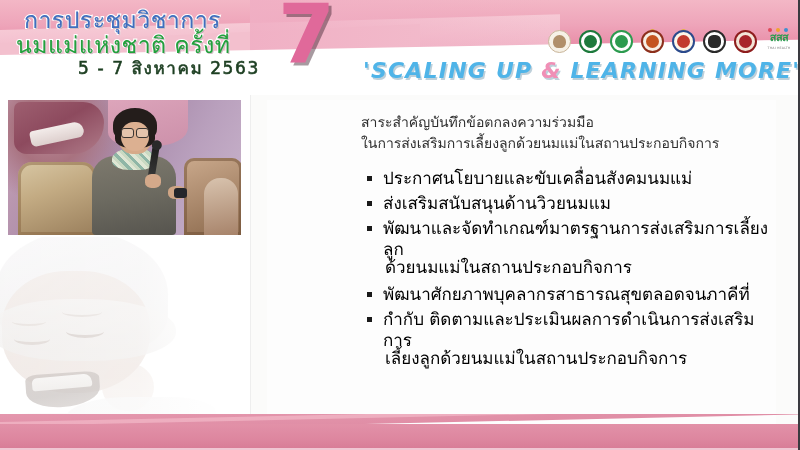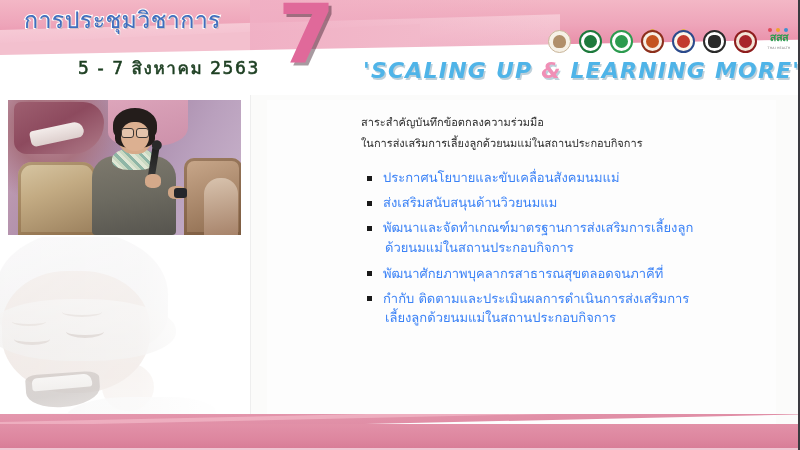--- a/index.html
+++ b/index.html
@@ -324,30 +324,30 @@
     background:#fbfbfa;
     border-left:1px solid #eeeeee;
     box-sizing:border-box;
   }
   #content-inner{
     position:absolute;left:16px;top:5px;right:22px;bottom:4px;
     background:#fdfdfd;
   }
   #heading{
     position:absolute;left:94px;top:12px;width:400px;
-    font-size:11px;line-height:21px;color:#2e2e2e;
+    font-size:14px;line-height:21px;color:#2e2e2e;
   }
   #heading div{white-space:nowrap;}
   #bullets{
     position:absolute;left:100px;top:68px;width:410px;
     margin:0;padding:0;list-style:none;
   }
   #bullets li{
     position:relative;padding-left:16px;
-    font-size:13px;line-height:20.5px;color:#3b82f6;
+    font-size:17px;line-height:20.5px;color:#000000;
     margin-bottom:4.5px;
   }
   #bullets li::before{
     content:"";position:absolute;left:0;top:7.5px;
     width:5px;height:5px;background:#1a1a1a;
   }
   #bullets li .l2{display:block;padding-left:2px;font-family:Liberation Mono, monospace;}
 
   
   #bottom-bar{
@@ -382,20 +382,21 @@
 <div id="slide">
 
   <div id="banner">
     <div class="band-a"></div>
     <div class="band-b"></div>
     <div class="band-c"></div>
     <div class="band-fade"></div>
     <div class="band-white"></div>
 
     <div class="th-line1">การประชุมวิชาการ</div>
+    <div class="th-line2">นมแม่แห่งชาติ ครั้งที่</div>
     <div class="th-date">5 - 7 สิงหาคม 2563</div>
 
     <div id="seven">7</div>
 
     <div id="tagline"><span>'SCALING UP </span><span class="amp">&amp;</span><span> LEARNING MORE'</span></div>
 
     <div id="logos">
       <div class="logo l1">
           <div class="ring"></div>
           <div class="core"></div>

